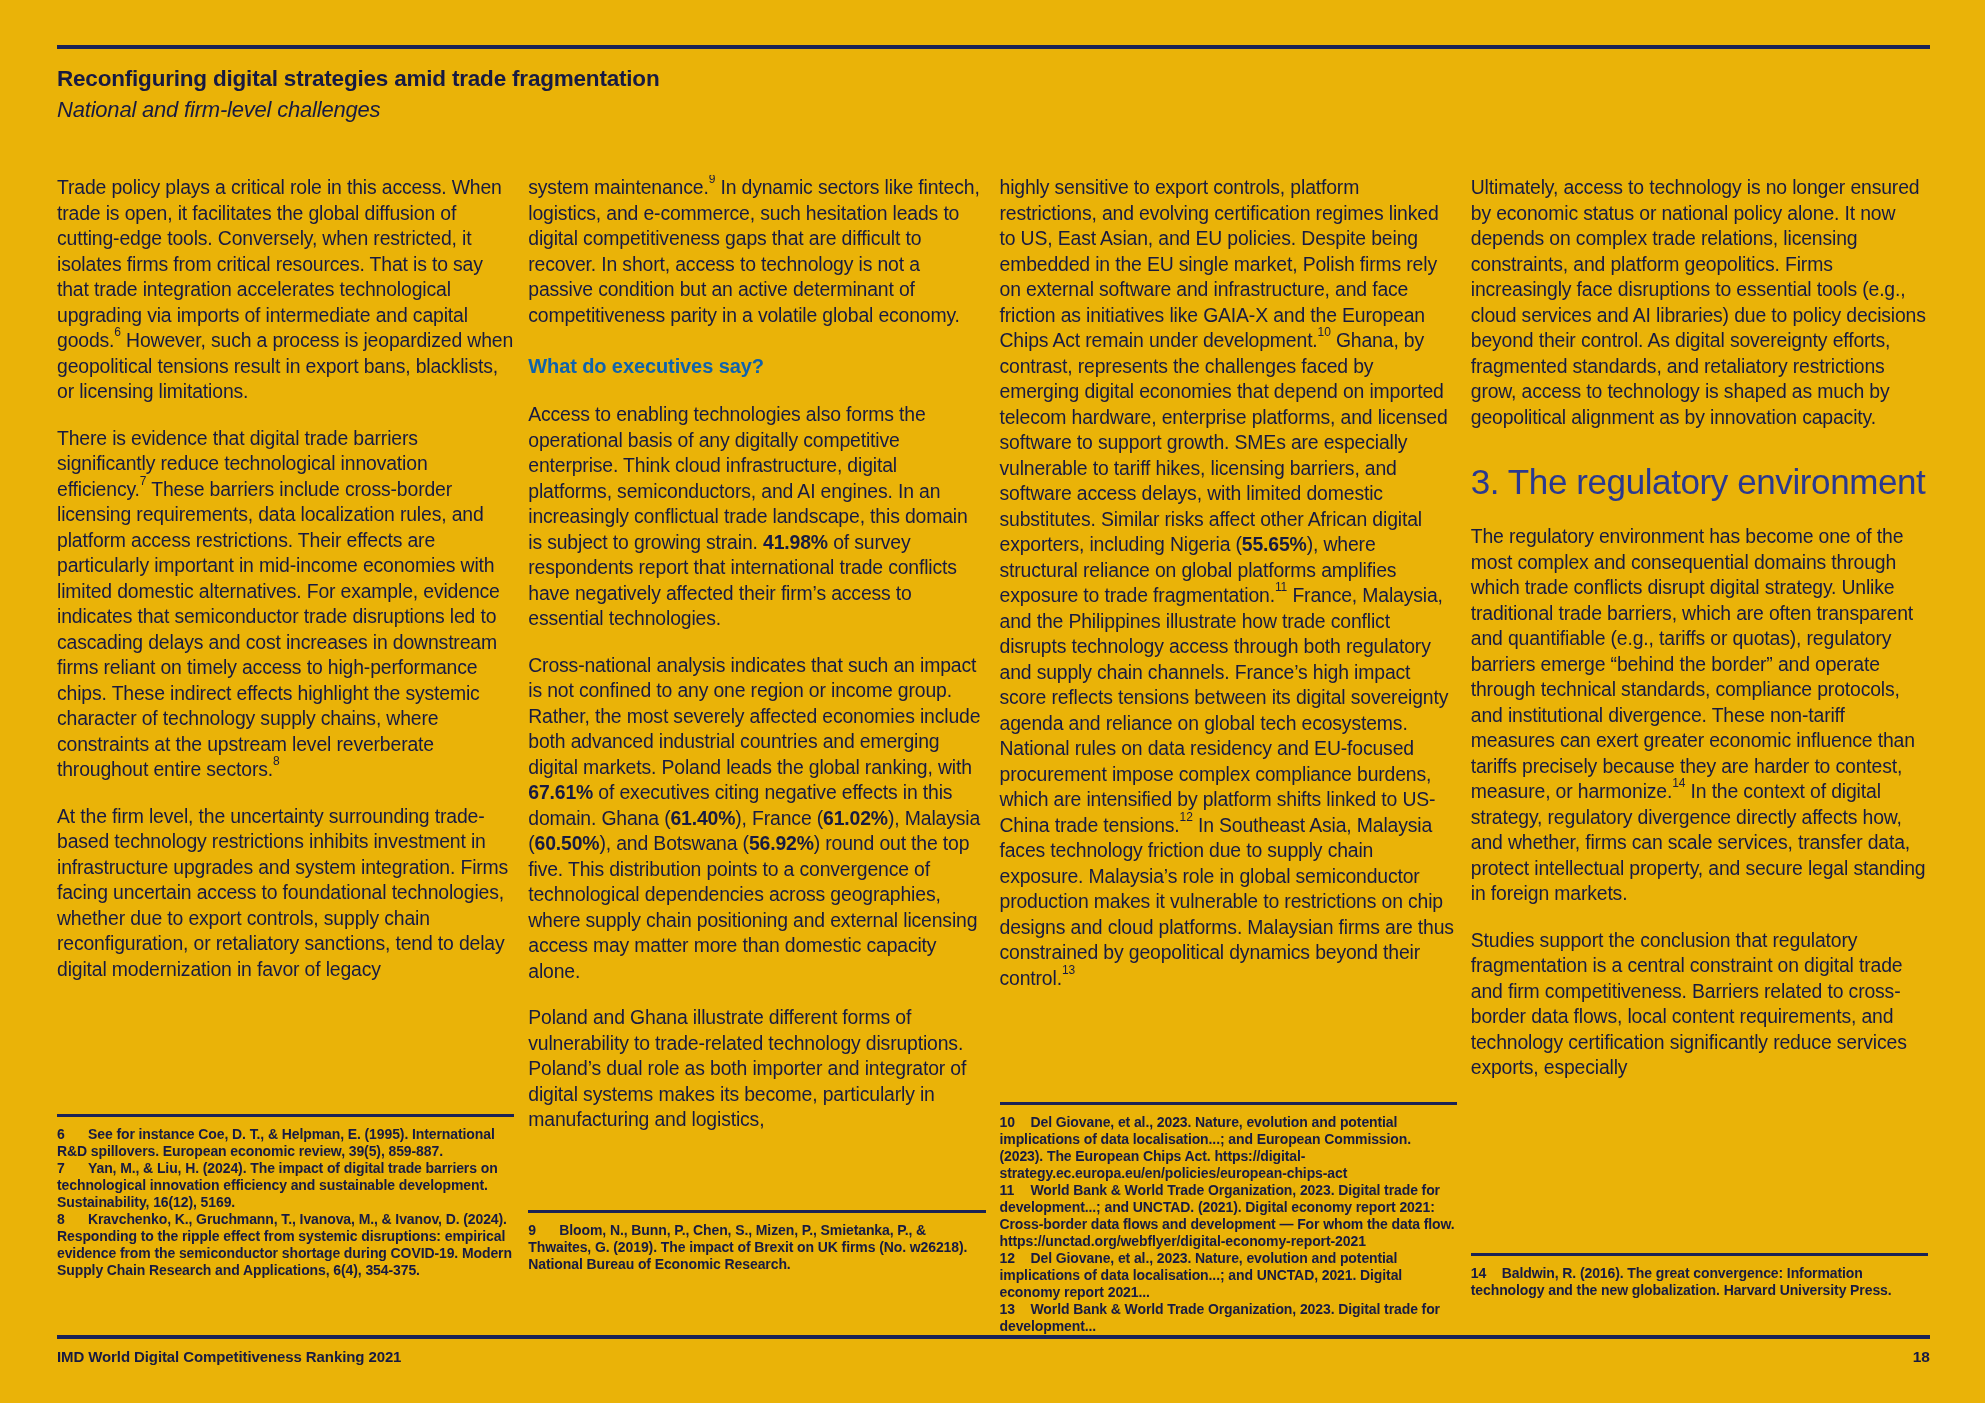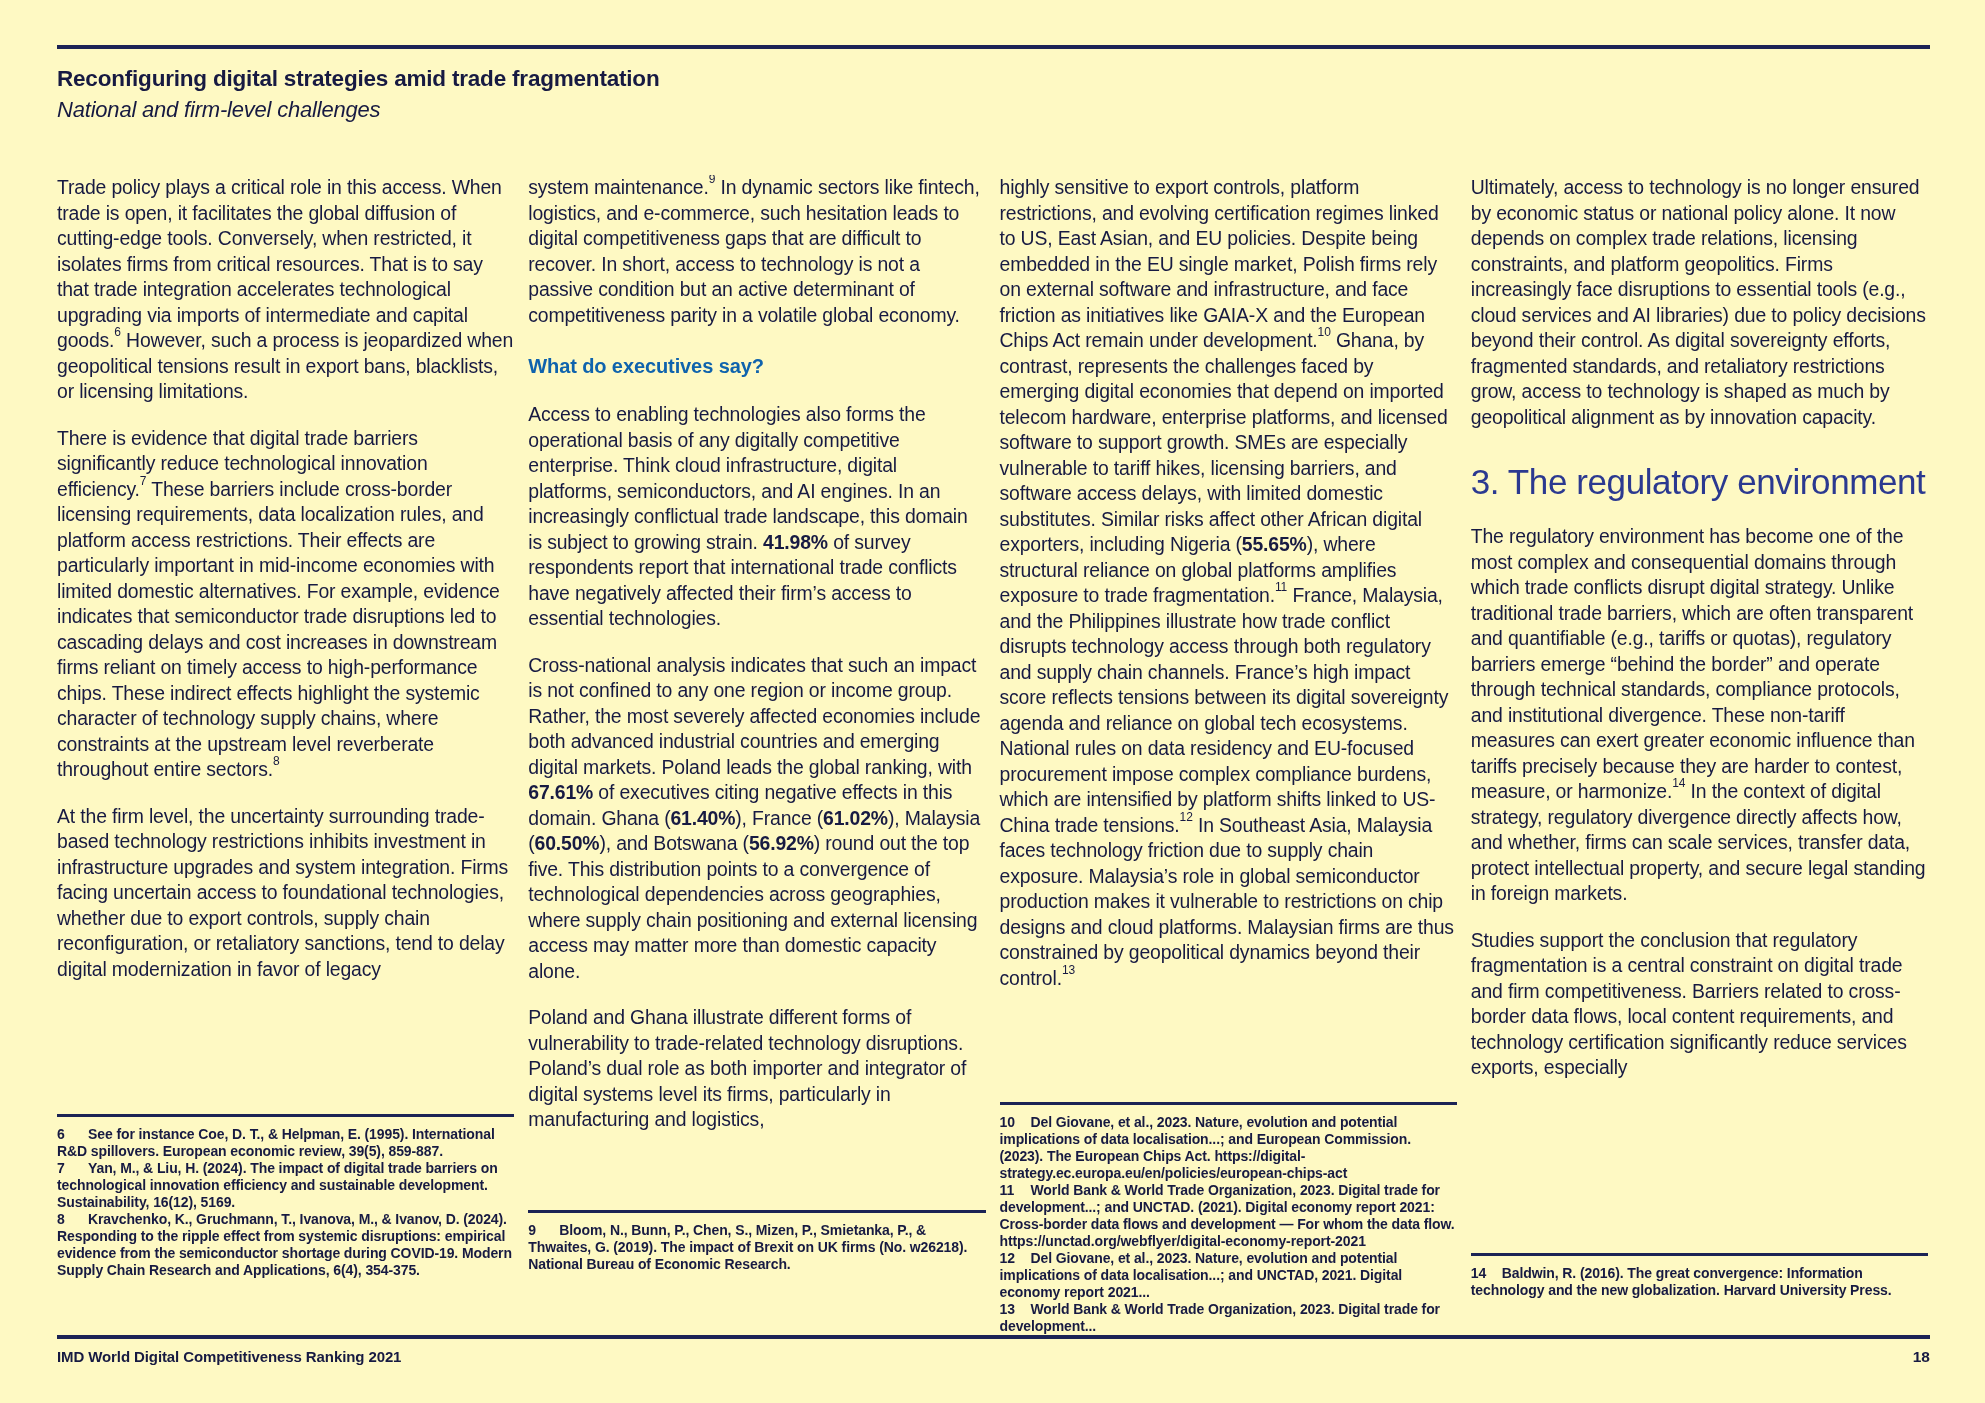--- a/index.html
+++ b/index.html
@@ -1,17 +1,17 @@
 <!DOCTYPE html>
 <html><head>
 <meta charset="utf-8">
 <style>
   html,body{margin:0;padding:0;background:#e8e8e8;}
   .page{
-    width:1985px;height:1403px;background:#fef9c3;position:relative;overflow:hidden;
+    width:1985px;height:1403px;background:#eab308;position:relative;overflow:hidden;
     font-family:"Liberation Sans",sans-serif;color:#171a42;box-sizing:border-box;
   }
   .top-rule{margin:45px 55px 0 57px;height:4px;background:#1b2355;}
   .page-header{padding:0 57px;}
   .page-title{font-size:22.5px;font-weight:700;margin:16px 0 0;line-height:27px;letter-spacing:-0.2px;}
   .page-subtitle{font-size:22px;font-style:italic;margin:5px 0 0;line-height:26px;letter-spacing:-0.2px;}
   .columns{display:flex;gap:14px;padding:0 57px;margin-top:52px;height:1160px;box-sizing:border-box;overflow:hidden;}
   .col{flex:1 1 0;display:flex;flex-direction:column;min-width:0;}
   .body-p{margin:0 0 21px;font-size:19.4px;line-height:25.5px;letter-spacing:-0.15px;}
   .body-p:last-of-type{margin-bottom:0;}
@@ -57,21 +57,21 @@
         <p class="fn"><span class="fn-num">7</span><span>Yan, M., &amp; Liu, H. (2024). The impact of digital trade barriers on technological innovation efficiency and sustainable development. Sustainability, 16(12), 5169.</span></p>
         <p class="fn"><span class="fn-num">8</span><span>Kravchenko, K., Gruchmann, T., Ivanova, M., &amp; Ivanov, D. (2024). Responding to the ripple effect from systemic disruptions: empirical evidence from the semiconductor shortage during COVID-19. Modern Supply Chain Research and Applications, 6(4), 354-375.</span></p>
       </div>
     </section>
 
     <section class="col col-2">
       <p class="body-p"><span>system maintenance.</span><span class="sup">9</span><span> In dynamic sectors like fintech, logistics, and e-commerce, such hesitation leads to digital competitiveness gaps that are difficult to recover. In short, access to technology is not a passive condition but an active determinant of competitiveness parity in a volatile global economy.</span></p>
       <h3 class="exec-head">What do executives say?</h3>
       <p class="body-p"><span>Access to enabling technologies also forms the operational basis of any digitally competitive enterprise. Think cloud infrastructure, digital platforms, semiconductors, and AI engines. In an increasingly conflictual trade landscape, this domain is subject to growing strain. </span><span class="b">41.98%</span><span> of survey respondents report that international trade conflicts have negatively affected their firm’s access to essential technologies.</span></p>
       <p class="body-p"><span>Cross-national analysis indicates that such an impact is not confined to any one region or income group. Rather, the most severely affected economies include both advanced industrial countries and emerging digital markets. Poland leads the global ranking, with </span><span class="b">67.61%</span><span> of executives citing negative effects in this domain. Ghana (</span><span class="b">61.40%</span><span>), France (</span><span class="b">61.02%</span><span>), Malaysia (</span><span class="b">60.50%</span><span>), and Botswana (</span><span class="b">56.92%</span><span>) round out the top five. This distribution points to a convergence of technological dependencies across geographies, where supply chain positioning and external licensing access may matter more than domestic capacity alone.</span></p>
-      <p class="body-p"><span>Poland and Ghana illustrate different forms of vulnerability to trade-related technology disruptions. Poland’s dual role as both importer and integrator of digital systems level its firms, particularly in manufacturing and logistics,</span></p>
+      <p class="body-p"><span>Poland and Ghana illustrate different forms of vulnerability to trade-related technology disruptions. Poland’s dual role as both importer and integrator of digital systems makes its become, particularly in manufacturing and logistics,</span></p>
       <div class="footnotes">
         <div class="fn-rule"></div>
         <p class="fn"><span class="fn-num">9</span><span>Bloom, N., Bunn, P., Chen, S., Mizen, P., Smietanka, P., &amp; Thwaites, G. (2019). The impact of Brexit on UK firms (No. w26218). National Bureau of Economic Research.</span></p>
       </div>
     </section>
 
     <section class="col col-3">
       <p class="body-p"><span>highly sensitive to export controls, platform restrictions, and evolving certification regimes linked to US, East Asian, and EU policies. Despite being embedded in the EU single market, Polish firms rely on external software and infrastructure, and face friction as initiatives like GAIA-X and the European Chips Act remain under development.</span><span class="sup">10</span><span> Ghana, by contrast, represents the challenges faced by emerging digital economies that depend on imported telecom hardware, enterprise platforms, and licensed software to support growth. SMEs are especially vulnerable to tariff hikes, licensing barriers, and software access delays, with limited domestic substitutes. Similar risks affect other African digital exporters, including Nigeria (</span><span class="b">55.65%</span><span>), where structural reliance on global platforms amplifies exposure to trade fragmentation.</span><span class="sup">11</span><span> France, Malaysia, and the Philippines illustrate how trade conflict disrupts technology access through both regulatory and supply chain channels. France’s high impact score reflects tensions between its digital sovereignty agenda and reliance on global tech ecosystems. National rules on data residency and EU-focused procurement impose complex compliance burdens, which are intensified by platform shifts linked to US-China trade tensions.</span><span class="sup">12</span><span> In Southeast Asia, Malaysia faces technology friction due to supply chain exposure. Malaysia’s role in global semiconductor production makes it vulnerable to restrictions on chip designs and cloud platforms. Malaysian firms are thus constrained by geopolitical dynamics beyond their control.</span><span class="sup">13</span></p>
       <div class="footnotes">
         <div class="fn-rule"></div>

